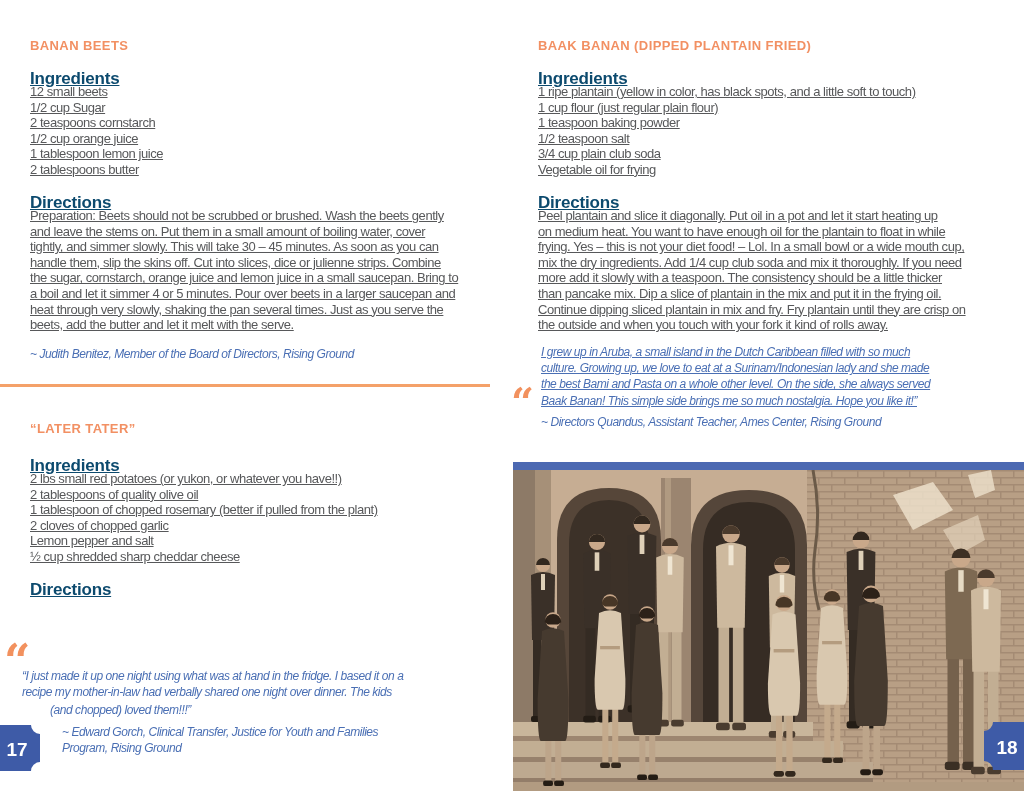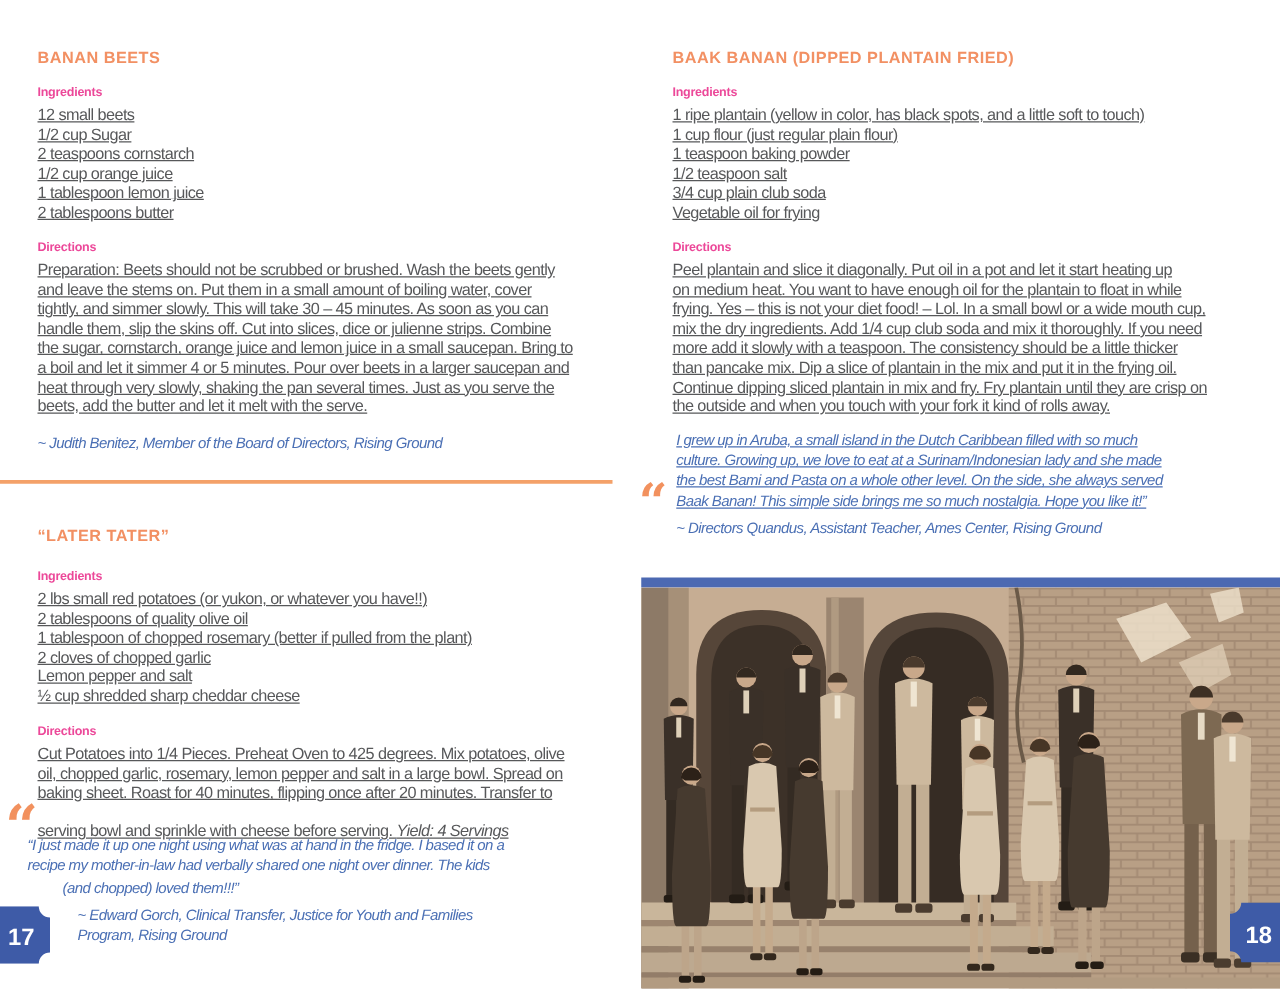--- a/index.html
+++ b/index.html
@@ -5,21 +5,21 @@
   html,body { margin:0; padding:0; background:#ffffff; }
   .canvas {
     position:relative; width:1024px; height:791px; background:#ffffff;
     font-family:"Liberation Sans", sans-serif; overflow:hidden;
   }
   .abs { position:absolute; }
   .recipe-title {
     color:#F29063; font-size:13px; font-weight:bold; letter-spacing:0.4px;
   }
   .sec-label {
-    color:#ec4899; font-size:10px; font-weight:bold; letter-spacing:-0.2px;
+    color:#0c4a6e; font-size:17px; font-weight:bold; letter-spacing:-0.2px;text-decoration:underline;
   }
   .txt {
     color:#57585A; font-size:13px; letter-spacing:-0.45px; line-height:15.6px;
     white-space:pre-line;
     text-decoration:underline;
   }
   .quote-txt {
     color:#4A6FB4; font-size:12px; font-style:italic; letter-spacing:-0.45px;
     line-height:16.2px; white-space:pre-line;
   }
@@ -72,26 +72,20 @@
     <div class="abs txt" style="left:30px; top:471px; width:475px;">2 lbs small red potatoes (or yukon, or whatever you have!!)
 2 tablespoons of quality olive oil
 1 tablespoon of chopped rosemary (better if pulled from the plant)
 2 cloves of chopped garlic
 Lemon pepper and salt
 ½ cup shredded sharp cheddar cheese</div>
 
     <div class="abs sec-label" style="left:30px; top:580px;">Directions</div>
 
     <div class="abs" style="left:30px; top:595px; width:475px;">
-      <div class="txt">Cut Potatoes into 1/4 Pieces. Preheat Oven to 425 degrees. Mix potatoes, olive
-oil, chopped garlic, rosemary, lemon pepper and salt in a large bowl. Spread on
-baking sheet. Roast for 40 minutes, flipping once after 20 minutes. Transfer to</div>
-      <div class="txt">
-        <span>serving bowl and sprinkle with cheese before serving. </span><span class="yield">Yield: 4 Servings</span>
-      </div>
     </div>
 
     <div class="abs quote-mark" style="left:4px; top:638px;" aria-hidden="true">“</div>
 
     <div class="abs quote-txt" style="left:22px; top:668px; width:480px;">“I just made it up one night using what was at hand in the fridge.  I based it on a
 recipe my mother-in-law had verbally shared one night over dinner.  The kids</div>
 
     <div class="abs quote-txt" style="left:50px; top:702px;">(and chopped) loved them!!!”</div>
 
     <div class="abs quote-txt" style="left:62px; top:724px; width:420px;">~ Edward Gorch, Clinical Transfer, Justice for Youth and Families

